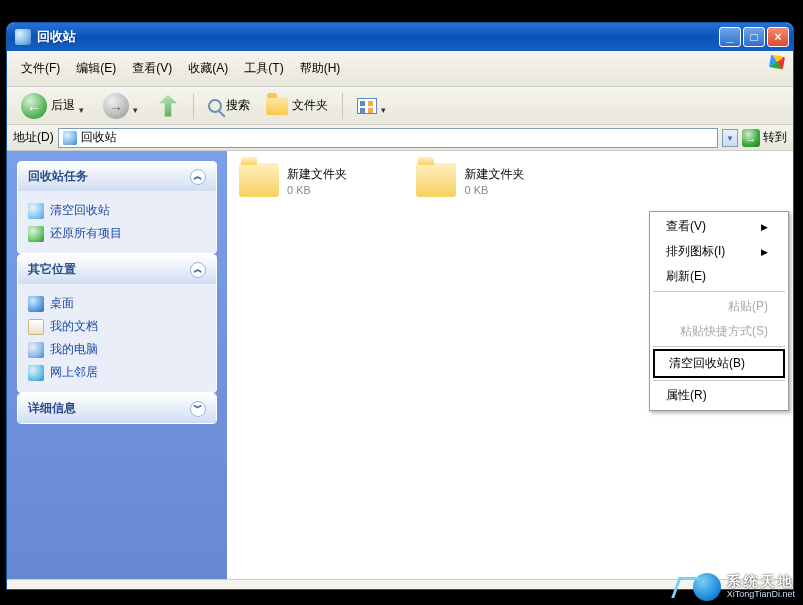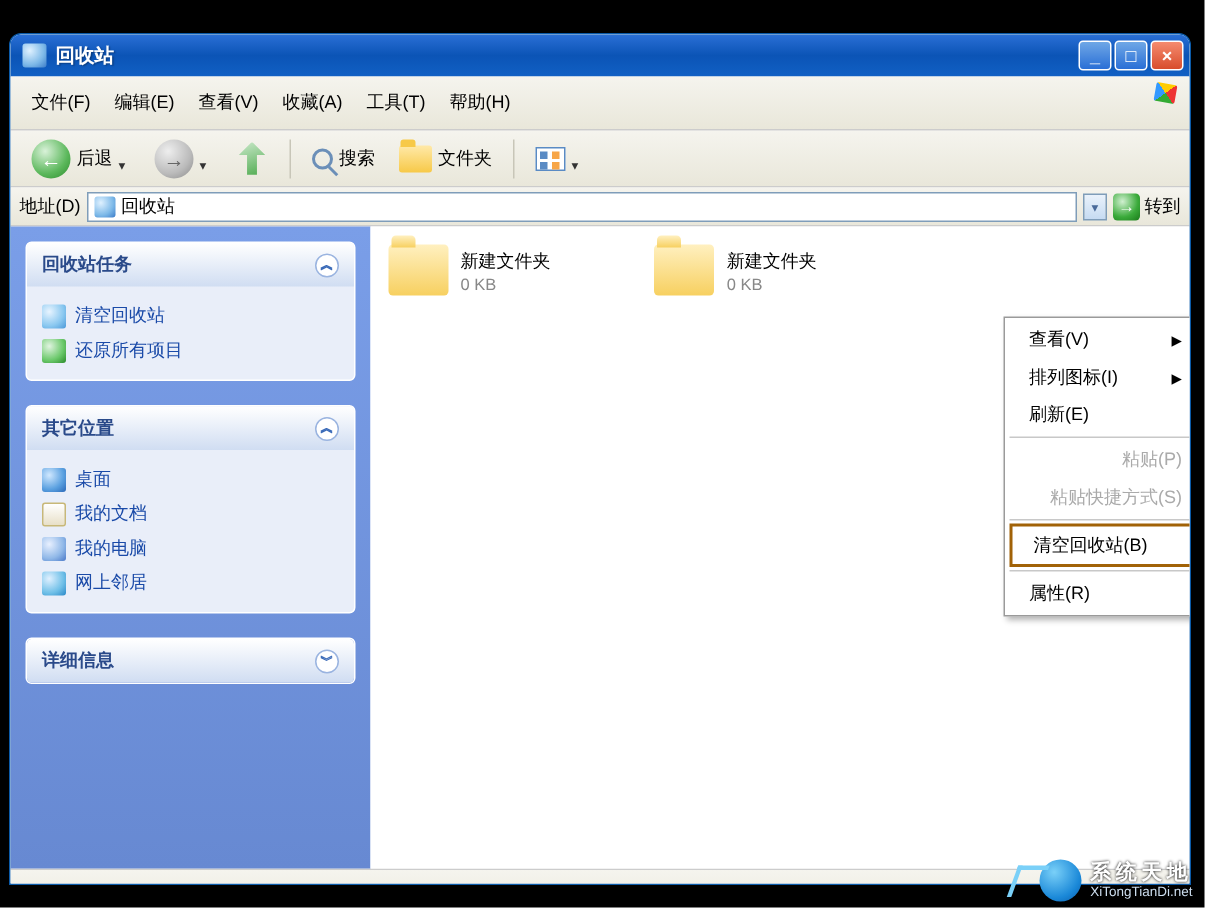--- a/index.html
+++ b/index.html
@@ -31,21 +31,21 @@
   .ticon.folder::before { content: ""; position: absolute; top: -4px; left: 1px; width: 10px; height: 5px; background: #f7c948; border-radius: 2px 2px 0 0; }
   .ticon.views { width: 20px; height: 16px; border: 1px solid #5a8bc4; background: #fff; position: relative; }
   .ticon.views::before { content: ""; position: absolute; top: 2px; left: 2px; width: 5px; height: 5px; background: #5a8bc4; box-shadow: 8px 0 #f7a648, 0 7px #5a8bc4, 8px 7px #f7a648; }
   .addrbar { height: 26px; background: linear-gradient(#f5f4ee, #e9e7da); display: flex; align-items: center; padding: 0 6px; border-bottom: 1px solid #ccc; font-size: 12px; gap: 4px; }
   .addrbox { flex: 1; height: 20px; border: 1px solid #7f9db9; background: #fff; display: flex; align-items: center; padding: 0 4px; gap: 4px; }
   .addrbox .bin { width: 14px; height: 14px; background: radial-gradient(circle at 30% 30%, #dff1ff, #7db9e8 60%, #3a7bc8); border-radius: 2px; }
   .addr-dd { width: 16px; height: 18px; border: 1px solid #7f9db9; background: linear-gradient(#eaf2fb, #c6dbf2); display: flex; align-items: center; justify-content: center; font-size: 9px; color: #4a6a9a; }
   .gobtn { display: flex; align-items: center; gap: 3px; }
   .gobtn .go { width: 18px; height: 18px; background: radial-gradient(circle at 35% 30%, #d0f0d0, #3aaa3a 60%, #1a7a1a); border-radius: 3px; display: flex; align-items: center; justify-content: center; color: #fff; font-size: 11px; }
   .body { display: flex; height: calc(100% - 28px - 24px - 38px - 26px - 22px); }
-  .sidebar { width: 240px; background: linear-gradient(#7a9ee8, #6789d2); padding: 10px; display: flex; flex-direction: column; gap: 16px; }
+  .sidebar { width: 220px; background: linear-gradient(#7a9ee8, #6789d2); padding: 10px; display: flex; flex-direction: column; gap: 0; }
   .panel { background: #e9eef9; border-radius: 4px; overflow: hidden; border: 1px solid #fff; }
   .panel .phead { background: linear-gradient(#fff, #d0ddf2); padding: 6px 10px; display: flex; justify-content: space-between; align-items: center; font-size: 12px; font-weight: bold; color: #2a4a8a; }
   .panel .phead .chev { width: 16px; height: 16px; border-radius: 50%; border: 1px solid #9ab4e0; display: flex; align-items: center; justify-content: center; font-size: 9px; color: #3a6ab8; background: #fff; }
   .panel .pbody { padding: 8px 10px; font-size: 12px; }
   .plink { display: flex; align-items: center; gap: 6px; padding: 3px 0; color: #1a4aa8; cursor: default; }
   .plink .pi { width: 16px; height: 16px; border-radius: 2px; }
   .pi.empty { background: radial-gradient(circle at 30% 30%, #e8f4ff, #8ac8f0 60%, #4a98d8); }
   .pi.restore { background: radial-gradient(circle at 30% 30%, #e0f4e0, #6ac86a 60%, #2a8a2a); }
   .pi.desktop { background: radial-gradient(circle at 30% 30%, #d0e8ff, #5aa0e0 60%, #2a68b8); }
   .pi.docs { background: linear-gradient(#fff, #e8e0c8); border: 1px solid #c8b878; }
@@ -56,21 +56,21 @@
   .foldericon { width: 40px; height: 34px; background: linear-gradient(#fff0c0, #f7d060); border-radius: 3px; position: relative; flex-shrink: 0; }
   .foldericon::before { content: ""; position: absolute; top: -6px; left: 2px; width: 16px; height: 8px; background: linear-gradient(#fff0c0, #f7d060); border-radius: 3px 3px 0 0; }
   .filemeta { font-size: 12px; line-height: 1.3; }
   .filemeta .fname { color: #000; }
   .filemeta .fsize { color: #888; font-size: 11px; }
   .ctxmenu { position: absolute; left: 422px; top: 60px; width: 140px; background: #fff; border: 1px solid #9a9a9a; box-shadow: 2px 2px 4px rgba(0,0,0,.3); font-size: 12px; padding: 2px; }
   .ctxitem { padding: 4px 18px 4px 14px; display: flex; justify-content: space-between; align-items: center; cursor: default; }
   .ctxitem.disabled { color: #aaa; justify-content: flex-end; }
   .ctxitem .arrow { font-size: 9px; }
   .ctxsep { height: 1px; background: #c8c8c8; margin: 2px 1px; }
-  .ctxhl { border: 2px solid #a16207; margin: 1px; }
+  .ctxhl { border: 2px solid #000000; margin: 1px; }
   .statusbar { height: 35px; background: linear-gradient(#f5f4ee, #e9e7da); border-top: 1px solid #ccc; display: flex; align-items: flex-end; padding: 0 6px; font-size: 11px; gap: 6px; }
   .statusbar .si { width: 14px; height: 14px; background: radial-gradient(circle at 30% 30%, #dff1ff, #7db9e8 60%, #3a7bc8); border-radius: 2px; }
   .watermark { position: absolute; right: 8px; bottom: 4px; display: flex; align-items: center; gap: 6px; color: #fff; font-size: 11px; }
   .watermark .logo { width: 28px; height: 28px; background: radial-gradient(circle at 35% 30%, #7ad0f8, #1a88d8 65%, #0a5aa8); border-radius: 50%; position: relative; }
   .watermark .logo::before { content:""; position:absolute; left:-18px; top:4px; width:18px; height:18px; border:3px solid #7ad0f8; border-right:none; border-bottom:none; transform: skewX(-20deg); }
   .watermark .txt { line-height: 1.1; color:#fff; text-shadow:0 0 2px #000; }
   .watermark .txt .cn { font-size: 14px; letter-spacing: 3px; font-weight: bold; }
   .watermark .txt .en { font-size: 9px; color: #cde; }
 </style>
 </head>

